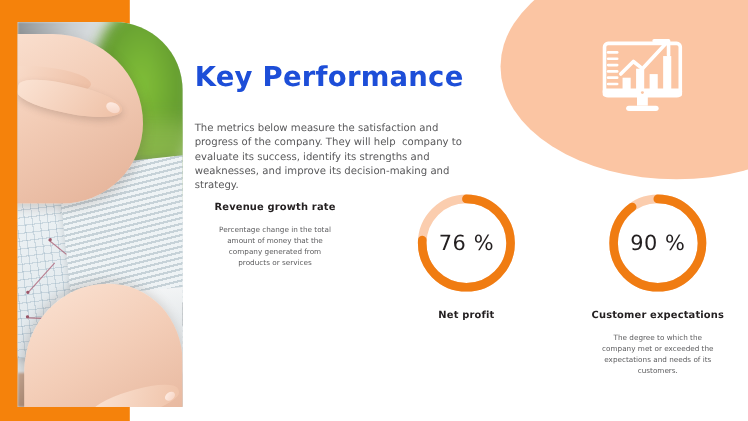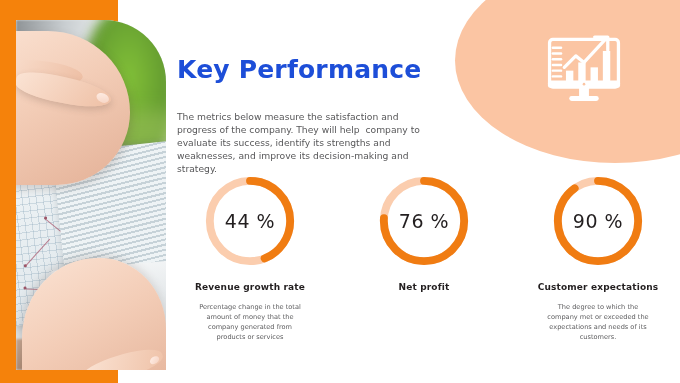--- a/index.html
+++ b/index.html
@@ -379,27 +379,20 @@
 
   <div class="headline">
     <div>Key Performance</div>
   </div>
 
   <div class="intro">The metrics below measure the satisfaction and progress of the company. They will help  company to evaluate its success, identify its strengths and weaknesses, and improve its decision-making and strategy.</div>
 
   <div class="kpi-row">
 
     <div class="kpi">
-      <div class="donut">
-        <svg viewBox="0 0 100 100" width="98" height="98">
-          <circle cx="50" cy="50" r="41" fill="none" stroke="#FBCDAE" stroke-width="8"></circle>
-          <circle class="arc" cx="50" cy="50" r="41" fill="none" stroke="#F07C12" stroke-width="8" stroke-linecap="round" transform="rotate(-90 50 50)" stroke-dasharray="113.34866294151972 257.610597594363"></circle>
-        </svg>
-        <div class="donut-value">44 %</div>
-      </div>
       <div class="kpi-title">Revenue growth rate</div>
       <div class="kpi-desc">Percentage change in the total amount of money that the company generated from  products or services</div>
     </div>
 
     <div class="kpi">
       <div class="donut">
         <svg viewBox="0 0 100 100" width="98" height="98">
           <circle cx="50" cy="50" r="41" fill="none" stroke="#FBCDAE" stroke-width="8"></circle>
           <circle class="arc" cx="50" cy="50" r="41" fill="none" stroke="#F07C12" stroke-width="8" stroke-linecap="round" transform="rotate(-90 50 50)" stroke-dasharray="195.7840541717159 257.610597594363"></circle>
         </svg>

